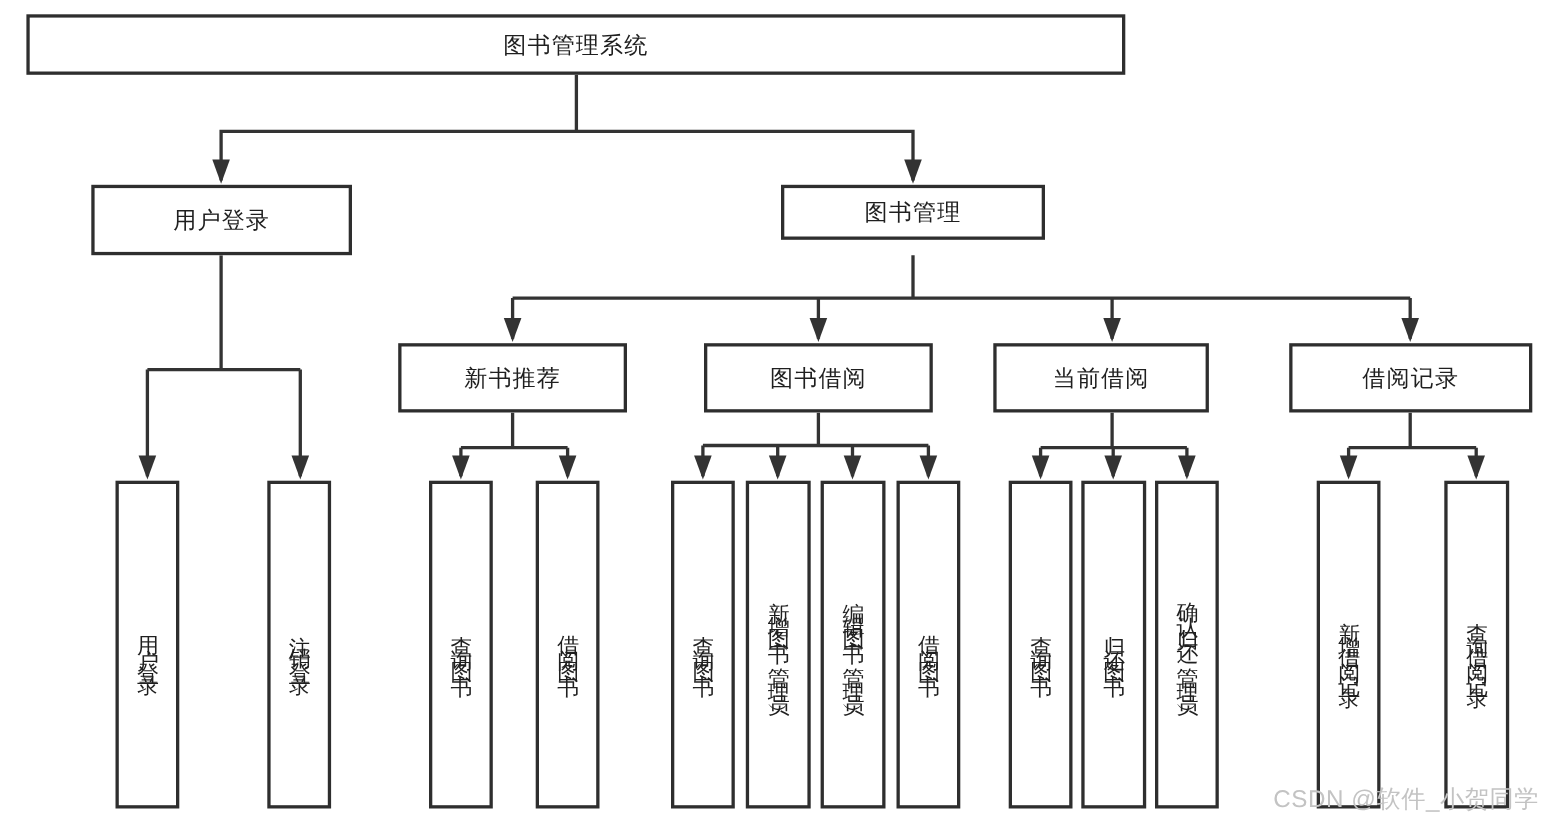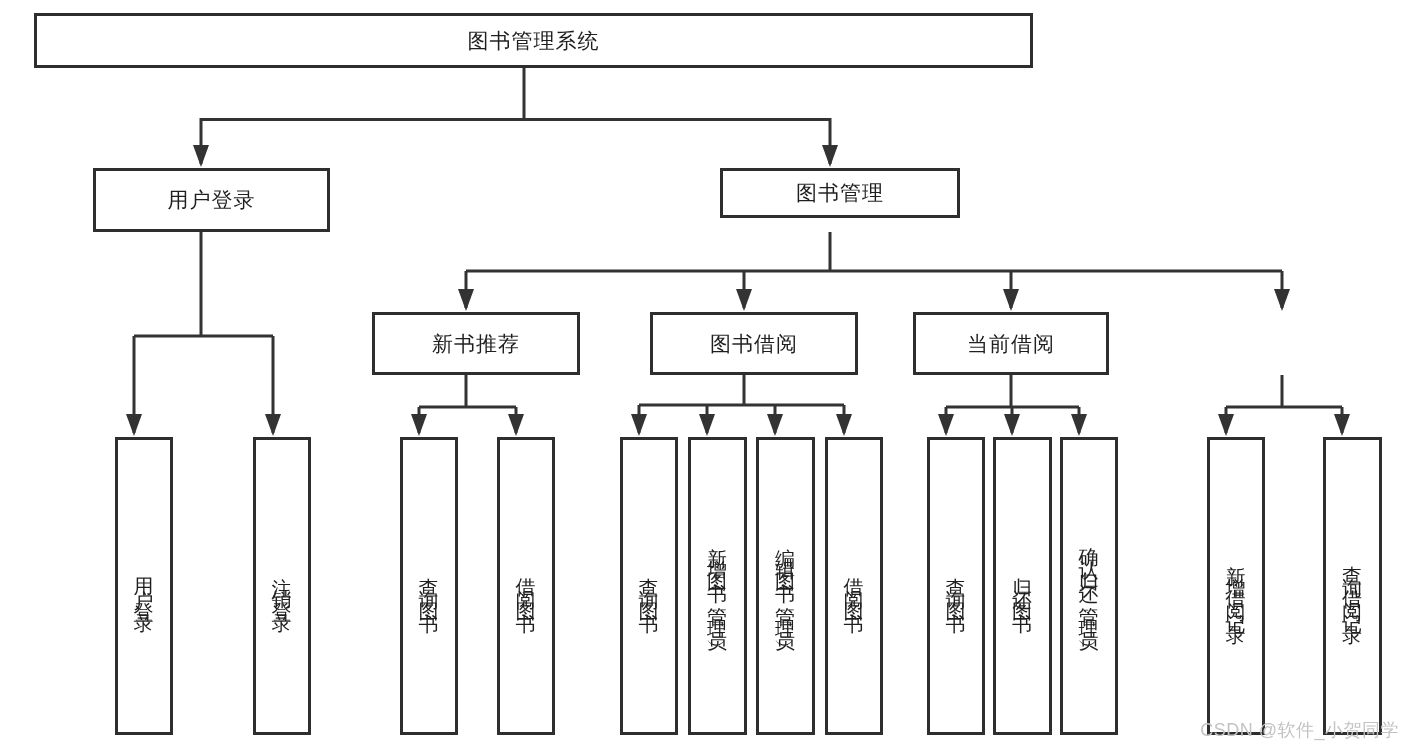--- a/index.html
+++ b/index.html
@@ -14,38 +14,37 @@
   .wires{position:absolute;left:0;top:0;z-index:1;}
   .node{
     position:absolute;
     background:#fff;
     border:3px solid #2e2e2e;
     box-sizing:border-box;
     z-index:2;
     display:flex;
     align-items:center;
     justify-content:center;
-    margin-left:10px;
   }
   .hnode{font-size:21px;letter-spacing:1px;}
   .root{left:24px;top:13px;width:999px;height:55px;}
   .vnode{top:437px;height:298px;width:58px;}
   .vtext{
     writing-mode:vertical-rl;
     text-orientation:mixed;
     letter-spacing:12px;
     font-size:20px;
     line-height:1;
     white-space:nowrap;
   }
   .watermark{
     position:absolute;
     right:6px;bottom:5px;
     z-index:3;
-    font-size:18px;
+    font-size:22px;
     color:#c3c3c3;
     letter-spacing:0.5px;
     white-space:nowrap;
   }
 </style>
 </head>
 <body>
 
 <div class="stage">
 
@@ -102,20 +101,23 @@
 
   <div class="node hnode" style="left:362px;top:312px;width:208px;height:63px;">
     <span>新书推荐</span>
   </div>
   <div class="node hnode" style="left:640px;top:312px;width:208px;height:63px;">
     <span>图书借阅</span>
   </div>
   <div class="node hnode" style="left:903px;top:312px;width:196px;height:63px;">
     <span>当前借阅</span>
   </div>
+  <div class="node hnode" style="left:1172px;top:312px;width:221px;height:63px;">
+    <span>借阅记录</span>
+  </div>
 
   <div class="node vnode" style="left:105px;">
     <span class="vtext">用户登录</span>
   </div>
   <div class="node vnode" style="left:243px;">
     <span class="vtext">注销登录</span>
   </div>
 
   <div class="node vnode" style="left:390px;">
     <span class="vtext">查询图书</span>

